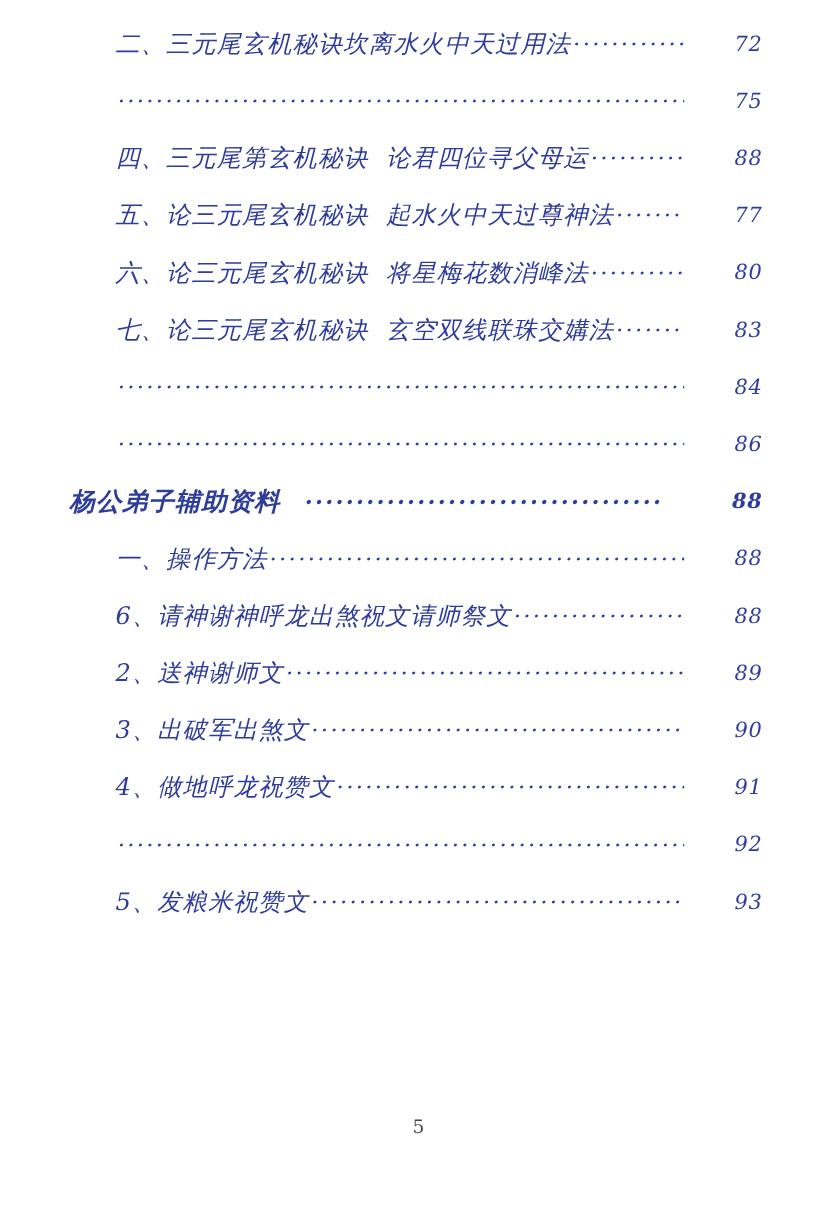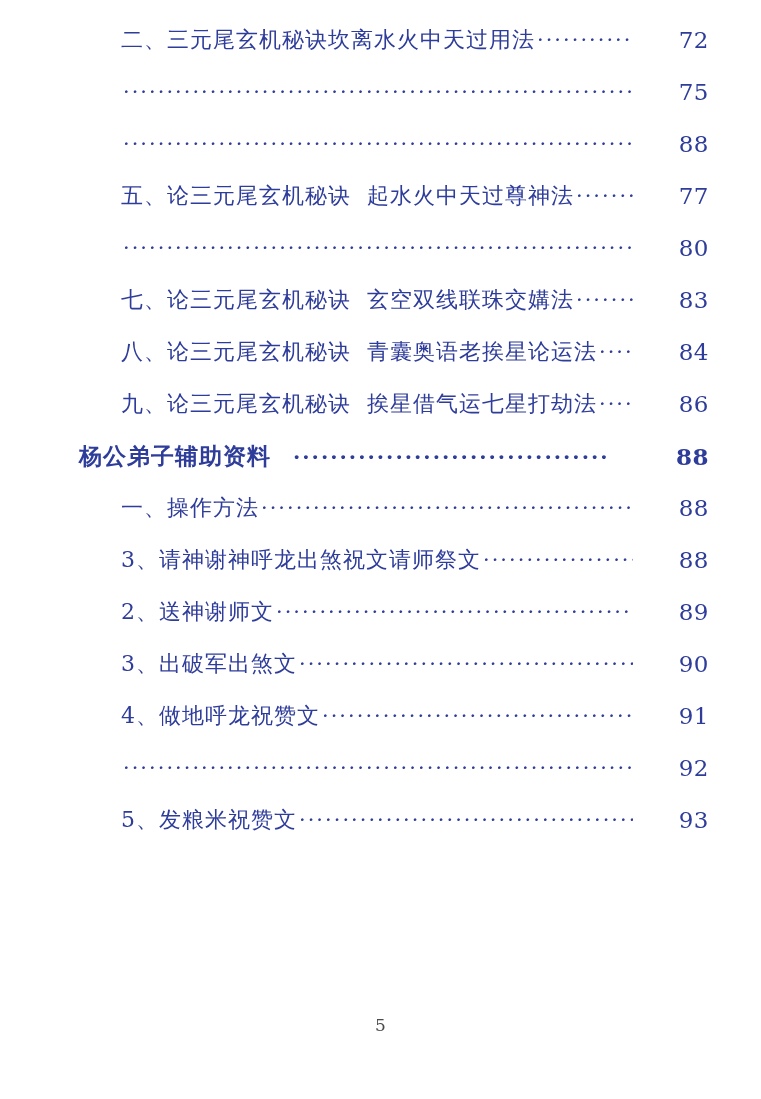--- a/index.html
+++ b/index.html
@@ -10,22 +10,23 @@
     font-family: "DejaVu Serif", "Liberation Serif", serif;
     overflow: hidden;
   }
   .page {
     position: relative;
     width: 761px; height: 1099px;
     background: #ffffff;
   }
   .toc {
     position: absolute;
-    left: 79px; top: 14px;
+    left: 63px; top: 14px;
     width: 630px;
+    font-style: italic;
   }
   .row {
     display: flex;
     align-items: center;
     height: 52px;
     color: var(--ink);
     font-size: 22px;
   }
   .row.item { padding-left: 42px; }
   .row.section {
@@ -44,21 +45,21 @@
     white-space: nowrap;
     letter-spacing: 2px;
     font-size: 21px;
     line-height: 1;
     margin: 0 1px 0 2px;
     color: var(--ink);
   }
   .pg {
     flex: 0 0 auto;
     white-space: nowrap;
-    font-size: 23px;
+    font-size: 19px;
     letter-spacing: 0.5px;
     margin-left: 45px;
   }
   .folio {
     position: absolute;
     left: 0; right: 0;
     top: 1015px;
     text-align: center;
     color: #4a4a4a;
     font-size: 17px;
@@ -75,67 +76,67 @@
       <span class="leader">······················································································································································</span>
       <span class="pg">72</span>
     </div>
 
     <div class="row item">
       <span class="leader">······················································································································································</span>
       <span class="pg">75</span>
     </div>
 
     <div class="row item">
+      <span class="label">四、三元尾第玄机秘诀  论君四位寻父母运</span>
       <span class="leader">······················································································································································</span>
       <span class="pg">88</span>
     </div>
 
     <div class="row item">
       <span class="label">五、论三元尾玄机秘诀  起水火中天过尊神法</span>
       <span class="leader">······················································································································································</span>
       <span class="pg">77</span>
     </div>
 
     <div class="row item">
+      <span class="label">六、论三元尾玄机秘诀  将星梅花数消峰法</span>
       <span class="leader">······················································································································································</span>
       <span class="pg">80</span>
     </div>
 
     <div class="row item">
       <span class="label">七、论三元尾玄机秘诀  玄空双线联珠交媾法</span>
       <span class="leader">······················································································································································</span>
       <span class="pg">83</span>
     </div>
 
     <div class="row item">
-      <span class="label">八、论三元尾玄机秘诀  青囊奥语老挨星论运法</span>
       <span class="leader">······················································································································································</span>
       <span class="pg">84</span>
     </div>
 
     <div class="row item">
-      <span class="label">九、论三元尾玄机秘诀  挨星借气运七星打劫法</span>
       <span class="leader">······················································································································································</span>
       <span class="pg">86</span>
     </div>
 
     <div class="row section">
       <span class="label">杨公弟子辅助资料</span>
       <span class="leader">······················································································································································</span>
       <span class="pg">88</span>
     </div>
 
     <div class="row item">
       <span class="label">一、操作方法</span>
       <span class="leader">······················································································································································</span>
       <span class="pg">88</span>
     </div>
 
     <div class="row item">
-      <span class="label">3、请神谢神呼龙出煞祝文请师祭文</span>
+      <span class="label">6、请神谢神呼龙出煞祝文请师祭文</span>
       <span class="leader">······················································································································································</span>
       <span class="pg">88</span>
     </div>
 
     <div class="row item">
       <span class="label">2、送神谢师文</span>
       <span class="leader">······················································································································································</span>
       <span class="pg">89</span>
     </div>
 

